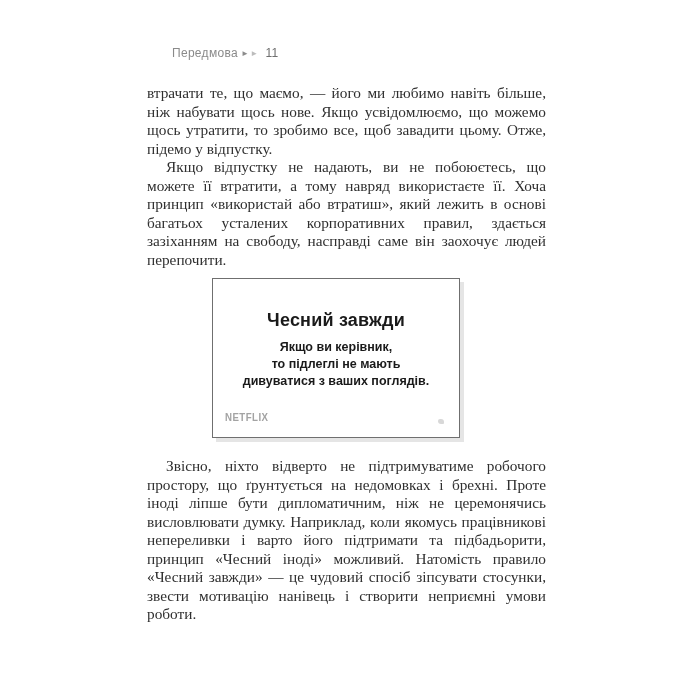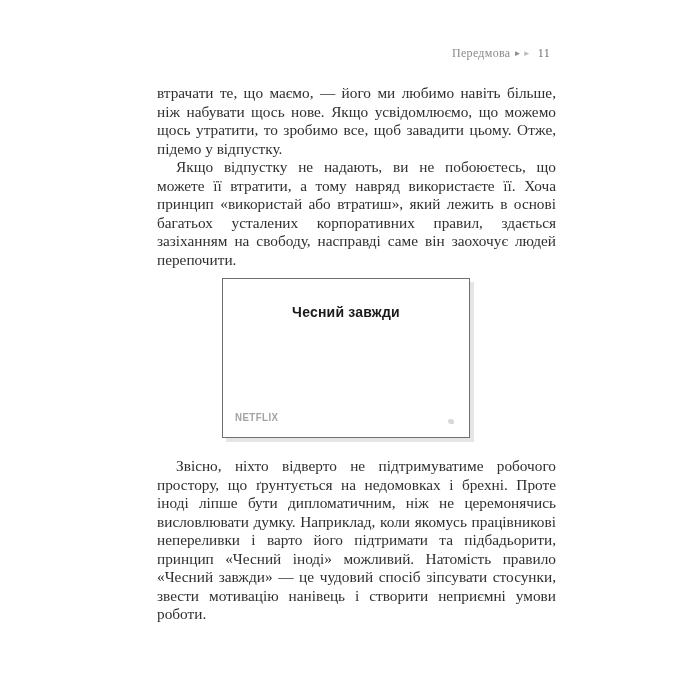--- a/index.html
+++ b/index.html
@@ -11,44 +11,43 @@
     position: relative;
     width: 700px;
     height: 700px;
     background: #ffffff;
     overflow: hidden;
     font-family: "Liberation Serif", serif;
   }
   
   .running-head {
     position: absolute;
-    left: 151px;
+    left: 172px;
     top: 46px;
     width: 399px;
-    text-align: right;
-    font-family: Liberation Serif, serif;
+    font-family: Liberation Sans, sans-serif;
     font-size: 12px;
     color: #8a8a8a;
     letter-spacing: 0.3px;
   }
   .running-head .arrow {
     font-size: 8px;
     vertical-align: 1px;
     margin-left: 3px;
   }
   .running-head .arrow.a1 { color: #8c8c8c; }
   .running-head .arrow.a2 { color: #bcbcbc; margin-left: 1px; }
   .running-head .pagenum {
     margin-left: 7px;
     color: #6f6f6f;
   }
   
   .content {
     position: absolute;
-    left: 157px;
+    left: 147px;
     top: 84px;
     width: 399px;
     font-size: 15.3px;
     line-height: 18.5px;
     color: #2f2f2f;
     text-align: justify;
   }
   .content p {
     margin: 0;
     padding: 0;
@@ -62,22 +61,22 @@
     width: 248px;
     height: 160px;
     margin: 9px 0 19px 65px;
     background: #ffffff;
     border: 1.5px solid #6f6f6f;
     box-shadow: 4px 4px 0 rgba(0,0,0,0.10);
     font-family: "Liberation Sans", sans-serif;
     text-align: center;
   }
   .slide-title {
-    margin-top: 24px;
-    font-size: 14px;
+    margin-top: 32px;
+    font-size: 18px;
     font-weight: 700;
     color: #1a1a1a;
     letter-spacing: 0.2px;
   }
   .slide-body {
     margin-top: 9px;
     font-size: 12.5px;
     line-height: 17px;
     font-weight: 700;
     color: #1a1a1a;
@@ -115,20 +114,25 @@
 
   <div class="content">
 
     <p>втрачати те, що маємо, — його ми любимо навіть більше, ніж набувати щось нове. Якщо усвідомлюємо, що можемо щось утратити, то зробимо все, щоб завадити цьому. Отже, підемо у відпустку.</p>
 
     <p class="indent">Якщо відпустку не надають, ви не побоюєтесь, що можете її втратити, а тому навряд використаєте її. Хоча принцип «використай або втратиш», який лежить в основі багатьох усталених корпоративних правил, здається зазіханням на свободу, насправді саме він заохочує людей перепочити.</p>
 
 
     <div class="slide-card">
       <div class="slide-title">Чесний завжди</div>
+      <div class="slide-body">
+        <div>Якщо ви керівник,</div>
+        <div>то підлеглі не мають</div>
+        <div>дивуватися з ваших поглядів.</div>
+      </div>
       <span class="netflix-logo">NETFLIX</span>
       <span class="corner-mark"></span>
     </div>
 
     <p class="indent">Звісно, ніхто відверто не підтримуватиме робочого простору, що ґрунтується на недомовках і брехні. Проте іноді ліпше бути дипломатичним, ніж не церемонячись висловлювати думку. Наприклад, коли якомусь працівникові непереливки і варто його підтримати та підбадьорити, принцип «Чесний іноді» можливий. Натомість правило «Чесний завжди» — це чудовий спосіб зіпсувати стосунки, звести мотивацію нанівець і створити неприємні умови роботи.</p>
 
 
   </div>
 </div>
 

